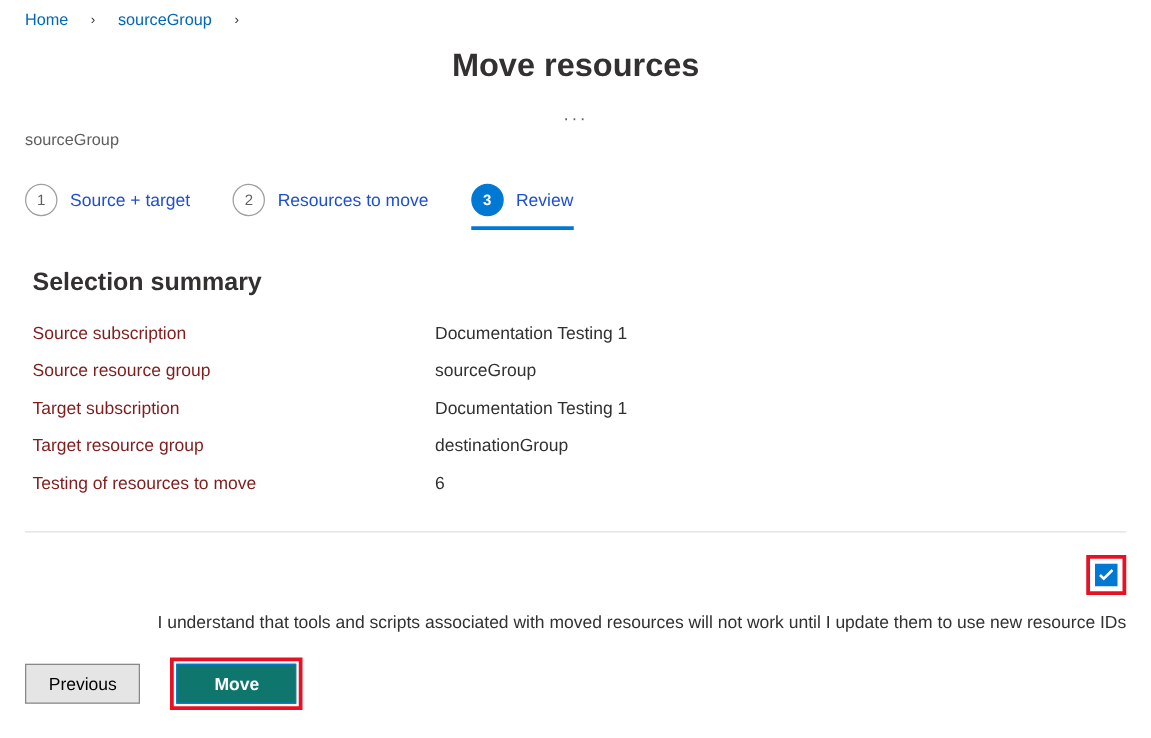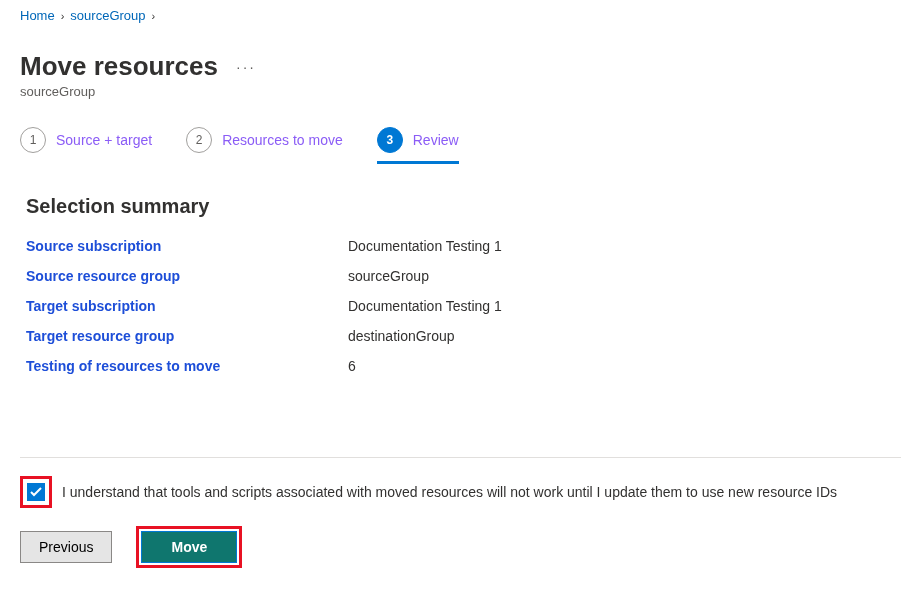--- a/index.html
+++ b/index.html
@@ -5,54 +5,54 @@
     * { box-sizing: border-box; margin: 0; padding: 0; }
     body {
       font-family: 'Segoe UI', -apple-system, sans-serif;
       background: #fff;
       color: #323130;
       padding: 8px 20px 20px 20px;
       width: 921px;
       height: 590px;
       position: relative;
     }
-    .breadcrumb { font-size: 13px; margin-bottom: 28px; display: flex; align-items: center; gap: 6px; }
+    .breadcrumb { font-size: 13px; margin-bottom: 14px; display: flex; align-items: center; gap: 18px; }
     .breadcrumb a { color: #0067b8; text-decoration: none; cursor: pointer; }
     .breadcrumb .chevron { color: #323130; font-size: 11px; }
-    .page-header { display: flex; align-items: center; gap: 18px; margin-bottom: 2px; }
+    .page-header { display: flex; align-items: center; gap: 18px; margin-bottom: 2px; flex-direction: column; }
     .page-title { font-size: 26px; font-weight: 600; }
     .more-dots { color: #605e5c; font-size: 14px; letter-spacing: 2px; cursor: pointer; }
     .subtitle { font-size: 13px; color: #605e5c; margin-bottom: 28px; }
     .steps { display: flex; align-items: center; gap: 34px; margin-bottom: 34px; }
     .step { display: flex; align-items: center; gap: 10px; cursor: pointer; padding-bottom:8px; }
     .step-circle {
       width: 26px; height: 26px; border-radius: 50%;
       border: 1px solid #a19f9d; display: flex;
       align-items: center; justify-content: center;
       font-size: 12px; color: #605e5c; background:#fff;
     }
     .step.active .step-circle {
       background: #0078d4; border-color:#0078d4; color:#fff; font-weight:600;
     }
-    .step-label { font-size: 14px; color:#8b5cf6; }
+    .step-label { font-size: 14px; color:#1d4ed8; }
     .step.active .step-label { font-weight:400; }
     .step.active { border-bottom: 3px solid #0078d4; margin-bottom:-3px; }
     .summary-title { font-size: 20px; font-weight: 700; margin-left: 6px; margin-bottom: 20px; }
     .summary-table { margin-left: 6px; }
     .summary-row { display: flex; margin-bottom: 14px; font-size: 14px; }
-    .summary-label { width: 322px; color:#1d4ed8;font-weight:bold; }
+    .summary-label { width: 322px; color:#7f1d1d; }
     .summary-value { color:#323130; }
     .footer {
       position: absolute;
       left: 0; right: 0;
       bottom: 22px;
       padding: 0 20px;
     }
     .divider { border-top: 1px solid #e1dfdd; margin-bottom: 18px; }
-    .ack-row { display:flex; align-items:center; gap: 10px; margin-bottom: 18px; }
+    .ack-row { display:flex; align-items:flex-end; gap: 10px; margin-bottom: 18px; flex-direction: column; }
     .checkbox-wrap {
       width: 22px; height: 22px; display:flex; align-items:center; justify-content:center;
       cursor:pointer;
     }
     .highlight-box { border: 3px solid #e81123; padding: 2px; display:inline-flex; }
     .checkbox {
       width: 18px; height: 18px; background:#0078d4; display:flex;
       align-items:center; justify-content:center; color:#fff; font-size:12px;
     }
     .ack-text { font-size: 14px; line-height: 22px; }

